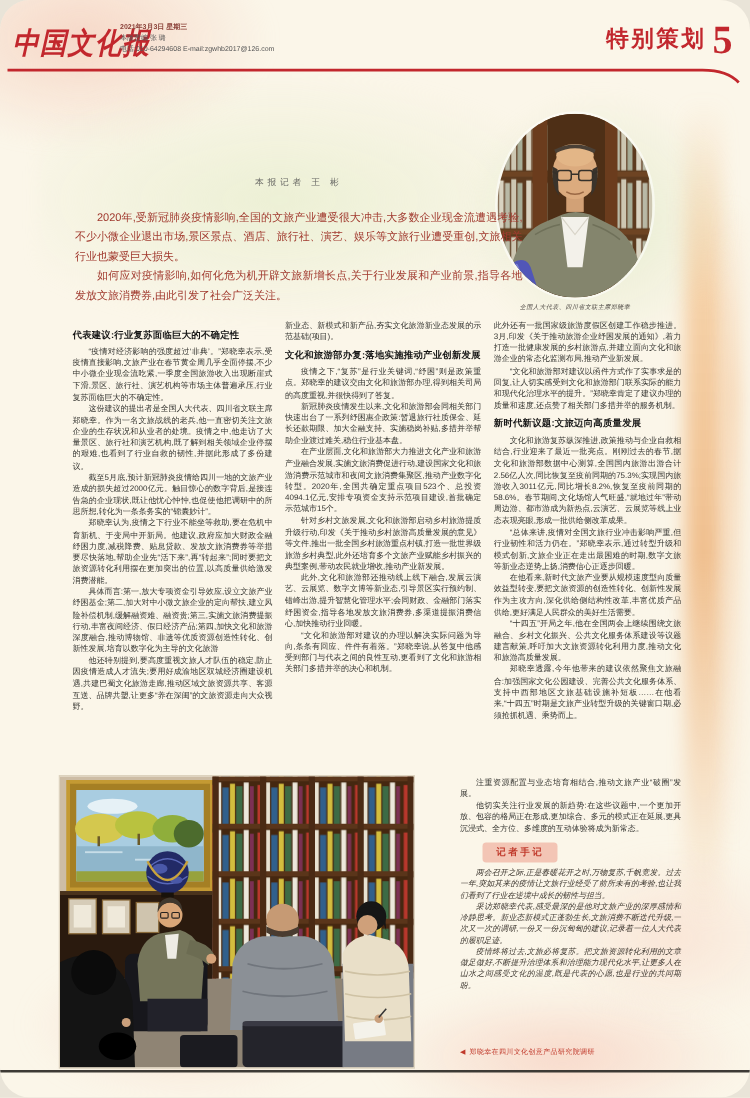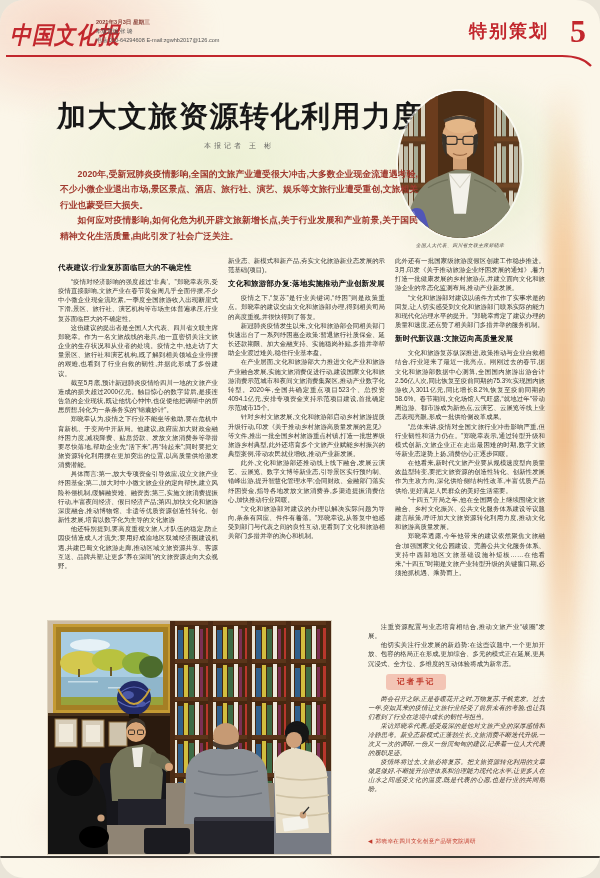--- a/index.html
+++ b/index.html
@@ -32,21 +32,21 @@
   .cloud-b3 { left:440px; top:680px; width:200px; height:140px;
     background:radial-gradient(ellipse, rgba(248,212,196,.5), rgba(248,212,196,0) 70%); filter:blur(10px); }
 
   
   .masthead { position:absolute; left:8px; top:16px; right:8px; height:40px; }
   .logo { position:absolute; left:2px; top:3px;
     font-family:"DejaVu Serif", serif; font-style:italic; font-weight:bold;
     font-size:21px; color:#c2272d; letter-spacing:1px; transform:scaleY(1.12); transform-origin:left top; }
   .mh-info { position:absolute; left:88px; top:2px; font-size:5.6px; line-height:9px; color:#555; }
   .mh-info .d1 { color:#8a4038; font-weight:bold; }
-  .section-flag { position:absolute; right:6px; top:0; display:flex; align-items:flex-end; gap:21px; }
+  .section-flag { position:absolute; right:6px; top:0; display:flex; align-items:flex-end; gap:5px; }
   .section-name { font-size:18px; font-weight:bold; color:#c2272d; letter-spacing:2px;
     font-family:"Liberation Serif", serif; padding-bottom:3px; }
   .page-num { font-size:32px; font-weight:bold; color:#c2272d; line-height:30px; font-family:"Liberation Serif", serif; }
   .masthead-rule { position:absolute; left:0; top:53px; }
 
   
   .kicker { position:absolute; left:64px; top:80px; font-size:15px; font-weight:bold;
     color:#141414; letter-spacing:1.2px; }
   .main-title { position:absolute; left:57px; top:97px; width:364px;
     font-size:29px; font-weight:bold; color:#171717; letter-spacing:1.5px; white-space:nowrap; }
@@ -56,21 +56,21 @@
   
   .portrait { position:absolute; left:398px; top:91px; width:124px; height:147px;
     border-radius:50%; overflow:hidden; box-shadow:0 0 0 2px rgba(255,255,255,.55); }
   .portrait svg { display:block; width:100%; height:100%; }
   .portrait-caption { position:absolute; left:384px; top:242px; width:152px; text-align:center;
     font-size:4.8px; color:#4a4540; font-style:italic; letter-spacing:.4px; }
 
   
   .lead { position:absolute; left:60px; top:167px; width:358px;
     font-size:8.8px; line-height:15.4px; color:#a13a2f; text-align:justify; }
-  .lead p { margin:0; text-indent:2em;font-weight:bold; }
+  .lead p { margin:0; text-indent:2em; }
 
   
   .col { position:absolute; top:256px; font-size:6.4px; line-height:9.15px;
     text-align:justify; color:#343430; overflow:hidden; }
   .col p { margin:0; text-indent:2em; }
   .col .heading { font-weight:bold; font-size:7.5px; line-height:10px; color:#151515;
     margin:5px 0 4px; text-indent:0; letter-spacing:.2px; }
   .col1 { left:58px;  width:160px; height:362px; }
   .col1 .heading:first-child { margin-top:7px; }
   .col2 { left:228px; width:157px; height:362px; }
@@ -119,21 +119,20 @@
     </div>
     <div class="section-flag">
       <span class="section-name">特别策划</span>
       <span class="page-num">5</span>
     </div>
   </div>
   <svg class="masthead-rule" width="600" height="16" viewBox="0 0 600 16">
     <path d="M6 3 H562 Q582 3 591 13" fill="none" stroke="#c2272d" stroke-width="2.2"></path>
   </svg>
 
-  <div class="main-title">加大文旅资源转化利用力度</div>
   <div class="byline">本报记者 王 彬</div>
 
   <div class="portrait">
     <svg viewBox="0 0 124 146" preserveAspectRatio="none">
       <defs>
         <pattern id="pbooks" width="22" height="46" patternUnits="userSpaceOnUse">
           <rect width="22" height="46" fill="#5c3a1e"></rect>
           <rect x="0" y="0" width="22" height="4" fill="#6e4423"></rect>
           <rect x="1" y="7" width="4" height="38" fill="#d9d3c1"></rect>
           <rect x="6" y="9" width="4" height="36" fill="#b9b9a6"></rect>
@@ -165,21 +164,21 @@
       <path d="M55 62 Q62 66 69 62" stroke="#9a6844" stroke-width="1.2" fill="none"></path>
 
       <rect x="13" y="116" width="17" height="36" rx="8" transform="rotate(-18 21 134)" fill="#5156b8"></rect>
       <rect x="17" y="118" width="4" height="30" rx="2" transform="rotate(-18 21 134)" fill="#7a7fd4"></rect>
     </svg>
   </div>
   <div class="portrait-caption">全国人大代表、四川省文联主席郑晓幸</div>
 
   <div class="lead">
     <p>2020年,受新冠肺炎疫情影响,全国的文旅产业遭受很大冲击,大多数企业现金流遭遇考验,不少小微企业退出市场,景区景点、酒店、旅行社、演艺、娱乐等文旅行业遭受重创,文旅相关行业也蒙受巨大损失。</p>
-    <p>如何应对疫情影响,如何化危为机开辟文旅新增长点,关于行业发展和产业前景,关于国民精神文化生活质量,由此引发了社会广泛关注。</p>
+    <p>如何应对疫情影响,如何化危为机开辟文旅新增长点,关于行业发展和产业前景,指导各地发放文旅消费券,由此引发了社会广泛关注。</p>
   </div>
 
   <div class="col col1">
     <div class="heading">代表建议:行业复苏面临巨大的不确定性</div>
     <p>“疫情对经济影响的强度超过‘非典’。”郑晓幸表示,受疫情直接影响,文旅产业在春节黄金周几乎全面停摆,不少中小微企业现金流吃紧,一季度全国旅游收入出现断崖式下滑,景区、旅行社、演艺机构等市场主体普遍承压,行业复苏面临巨大的不确定性。</p>
     <p>这份建议的提出者是全国人大代表、四川省文联主席郑晓幸。作为一名文旅战线的老兵,他一直密切关注文旅企业的生存状况和从业者的处境。疫情之中,他走访了大量景区、旅行社和演艺机构,既了解到相关领域企业停摆的艰难,也看到了行业自救的韧性,并据此形成了多份建议。</p>
     <p>截至5月底,预计新冠肺炎疫情给四川一地的文旅产业造成的损失超过2000亿元。触目惊心的数字背后,是接连告急的企业现状,既让他忧心忡忡,也促使他把调研中的所思所想,转化为一条条务实的“锦囊妙计”。</p>
     <p>郑晓幸认为,疫情之下行业不能坐等救助,要在危机中育新机、于变局中开新局。他建议,政府应加大财政金融纾困力度,减税降费、贴息贷款、发放文旅消费券等举措要尽快落地,帮助企业先“活下来”,再“转起来”;同时要把文旅资源转化利用摆在更加突出的位置,以高质量供给激发消费潜能。</p>
     <p>具体而言:第一,放大专项资金引导效应,设立文旅产业纾困基金;第二,加大对中小微文旅企业的定向帮扶,建立风险补偿机制,缓解融资难、融资贵;第三,实施文旅消费提振行动,丰富夜间经济、假日经济产品;第四,加快文化和旅游深度融合,推动博物馆、非遗等优质资源创造性转化、创新性发展,培育以数字化为主导的文化旅游</p>
     <p>他还特别提到,要高度重视文旅人才队伍的稳定,防止因疫情造成人才流失;要用好成渝地区双城经济圈建设机遇,共建巴蜀文化旅游走廊,推动区域文旅资源共享、客源互送、品牌共塑,让更多“养在深闺”的文旅资源走向大众视野。</p>

